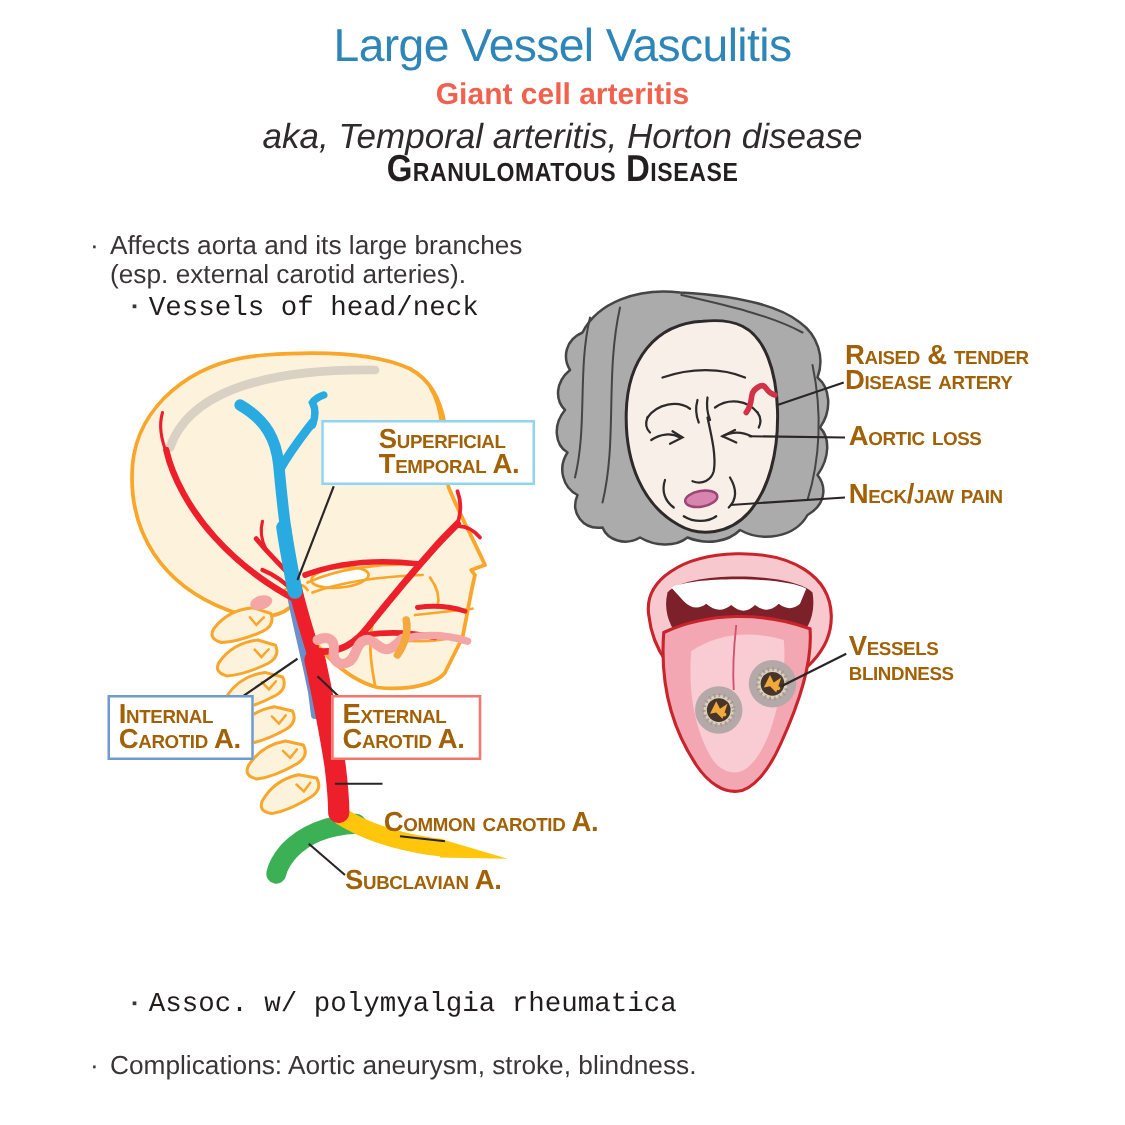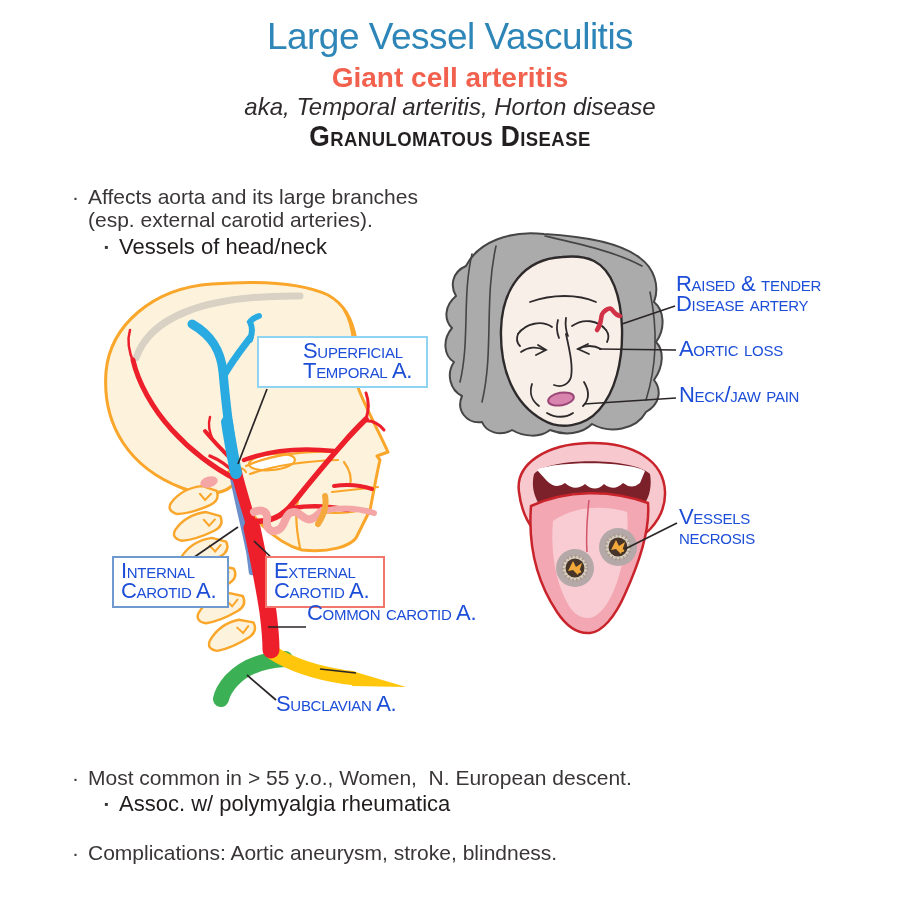--- a/index.html
+++ b/index.html
@@ -1,37 +1,37 @@
 <!DOCTYPE html>
 <html><head>
 <meta charset="utf-8">
 <style>
   html,body{margin:0;padding:0;background:#ffffff;}
   .page{position:relative;width:900px;height:900px;background:#fff;overflow:hidden;
         font-family:"Liberation Sans",sans-serif;color:#2b2526;}
   
   .hdr{position:absolute;left:0;right:0;text-align:center;white-space:nowrap;}
   .title{top:16px;font-size:37px;font-weight:normal;letter-spacing:-.5px;color:#2e86b8;}
-  .subtitle{top:62px;font-size:28px;font-weight:bold;color:#f2614e;}
-  .aka{top:93px;font-size:24px;font-style:italic;color:#2f2b2c;}
+  .subtitle{top:62px;font-size:24px;font-weight:bold;color:#f2614e;}
+  .aka{top:93px;font-size:28px;font-style:italic;color:#2f2b2c;}
   .classif{top:119px;font-size:30px;font-weight:bold;font-variant:small-caps;
            letter-spacing:.5px;color:#231f20;transform:scaleX(.88);}
   
   .note-line{position:absolute;font-size:21px;color:#3a3637;white-space:nowrap;}
   .note-line .txt{white-space:pre-wrap;}
   .marker{display:inline-block;width:16px;color:#3a3637;}
-  .serif{font-family:Liberation Sans, sans-serif;font-size:22px;color:#211d1d;}
+  .serif{font-family:Liberation Mono, monospace;font-size:22px;color:#211d1d;}
   .serif .marker{font-size:12px;vertical-align:3px;width:15px;}
   
-  .hand{position:absolute;font-weight:normal;font-size:22px;line-height:20px;
-        font-variant:small-caps;letter-spacing:-.3px;color:#1d4ed8;white-space:nowrap;}
+  .hand{position:absolute;font-weight:bold;font-size:22px;line-height:20px;
+        font-variant:small-caps;letter-spacing:-.3px;color:#a16207;white-space:nowrap;}
   .hand span{display:block;}
   .lbox{background:#fff;padding:3px 5px 5px 7px;border:2px solid #000;}
   .b-ltblue{border-color:#8fd4f2;padding-left:44px;}
-  .b-blue{border-color:#6f9ad0;margin-left:26px;}
+  .b-blue{border-color:#6f9ad0;}
   .b-red{border-color:#f2766b;}
   svg{position:absolute;left:0;top:0;}
 </style>
 </head>
 <body>
 
 <div class="page">
 
   <svg width="900" height="900" viewBox="0 0 900 900">
     <defs>
@@ -204,37 +204,34 @@
     <span>Temporal A.</span>
   </div>
   <div class="hand lbox b-blue" style="left:86px;top:556px;width:101px">
     <span>Internal</span>
     <span>Carotid A.</span>
   </div>
   <div class="hand lbox b-red" style="left:265px;top:556px;width:104px">
     <span>External</span>
     <span>Carotid A.</span>
   </div>
-  <div class="hand" style="left:307px;top:603px">Common carotid A.</div>
+  <div class="hand" style="left:307px;top:648px">Common carotid A.</div>
   <div class="hand" style="left:276px;top:694px">Subclavian A.</div>
 
   <div class="hand" style="left:676px;top:274px">
     <span>Raised &amp; tender</span>
     <span>Disease artery</span>
   </div>
   <div class="hand" style="left:679px;top:339px">Aortic loss</div>
   <div class="hand" style="left:679px;top:385px">Neck/jaw pain</div>
   <div class="hand" style="left:679px;top:507px">
     <span>Vessels</span>
-    <span>necrosis</span>
-  </div>
-
-  <div class="note-line" style="left:72px;top:766px">
-    <span class="marker">·</span><span class="txt">Most common in &gt; 55 y.o., Women,  N. European descent.</span>
-  </div>
+    <span>blindness</span>
+  </div>
+
   <div class="note-line serif" style="left:104px;top:791px">
     <span class="marker">▪</span><span class="txt">Assoc. w/ polymyalgia rheumatica</span>
   </div>
   <div class="note-line" style="left:72px;top:841px">
     <span class="marker">·</span><span class="txt">Complications: Aortic aneurysm, stroke, blindness.</span>
   </div>
 
 </div>
 
 </body></html>

